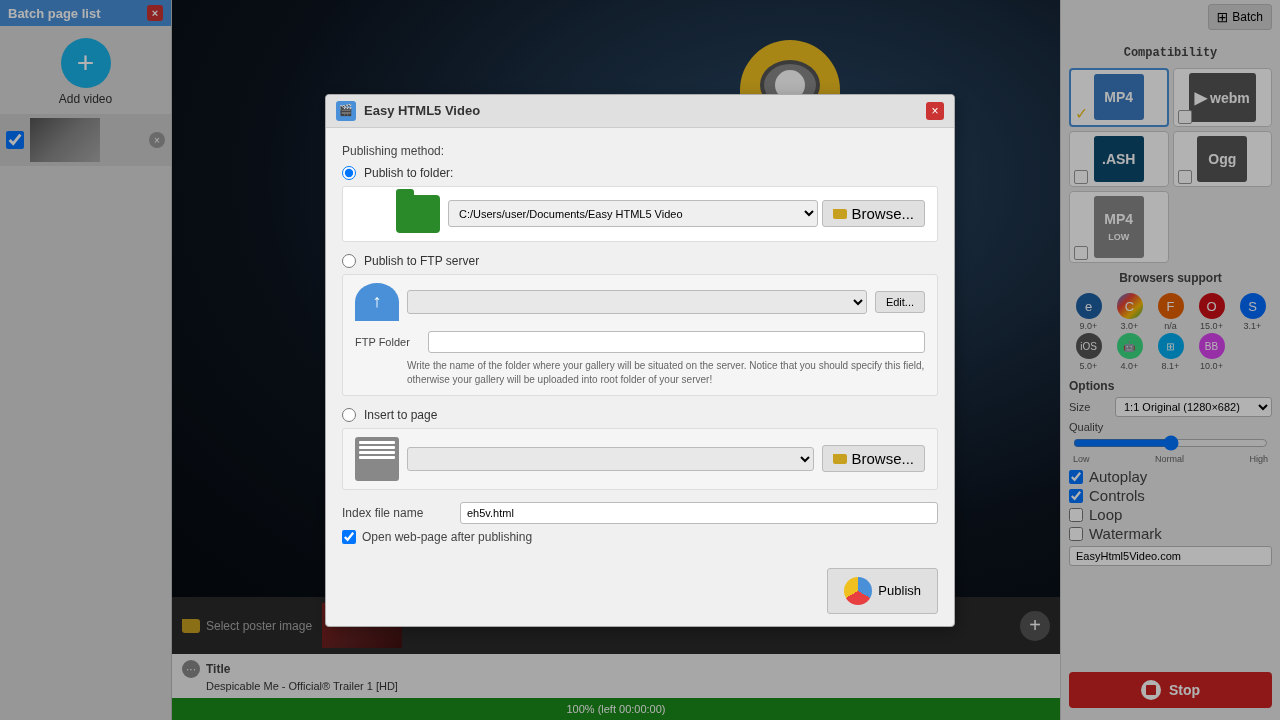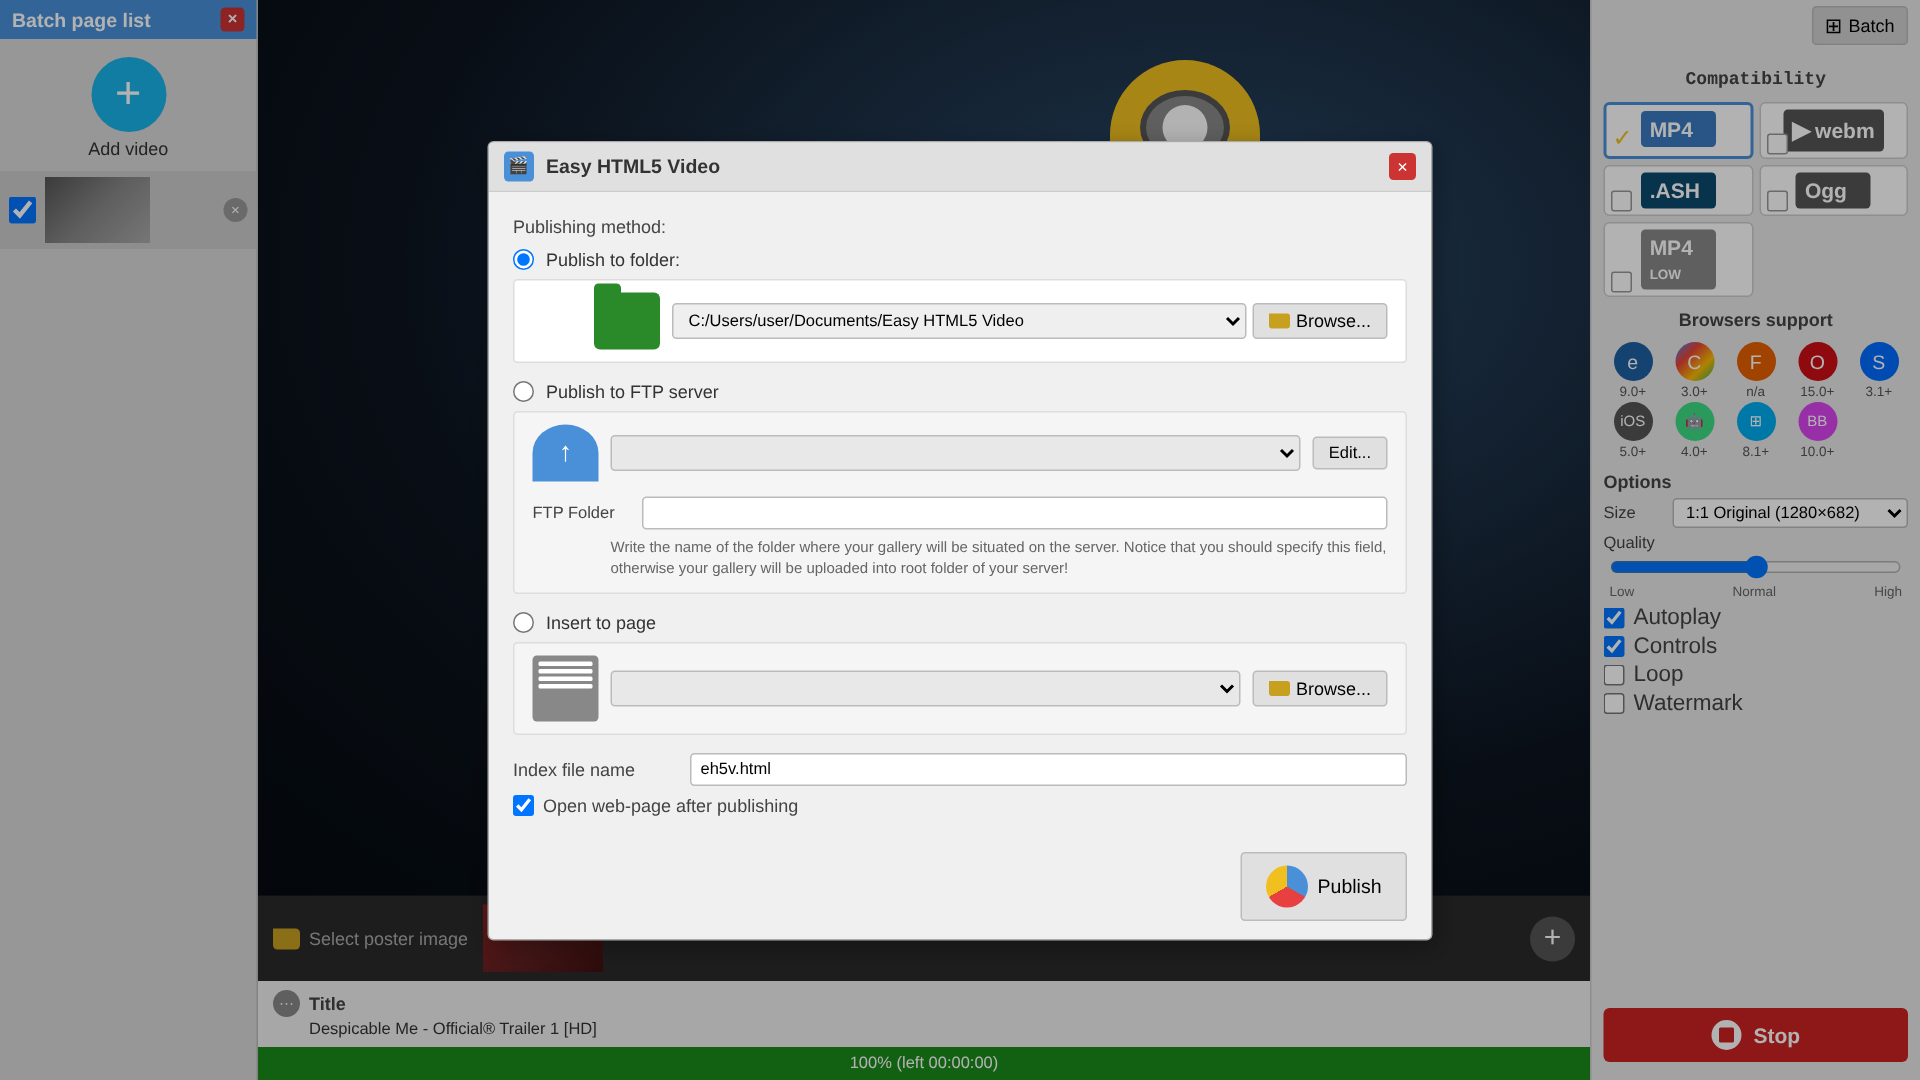--- a/index.html
+++ b/index.html
@@ -210,24 +210,24 @@
       background: white;
       border: 1px solid #ccc;
       border-radius: 4px;
       padding: 4px;
       display: flex; flex-direction: column; align-items: center;
       position: relative;
     }
     .compat-item.selected { border: 2px solid #4a90d9; }
     .compat-format {
       font-size: 14px; font-weight: bold;
-      padding: 4px 6px;
+      padding: 15px 6px;
       border-radius: 3px;
       color: white;
-      text-align: left;
+      text-align: center;
       min-width: 50px;
     }
     .format-mp4 { background: #3a7abf; }
     .format-webm { background: #555; }
     .format-ash { background: #0c4a6e; }
     .format-ogg { background: #555; }
     .format-mp4low { background: #888; }
     .compat-checkmark {
       position: absolute; bottom: 2px; left: 4px;
       color: #f0c020; font-size: 16px;
@@ -398,21 +398,21 @@
     .path-input-row { display: flex; flex: 1; gap: 4px; }
     .path-select {
       flex: 1; padding: 4px 6px;
       border: 1px solid #bbb; border-radius: 3px;
       font-size: 11px;
     }
     .browse-btn {
       padding: 4px 10px;
       background: #e0e0e0;
       border: 1px solid #bbb; border-radius: 3px;
-      font-size: 12px; cursor: pointer;
+      font-size: 15px; cursor: pointer;
       display: flex; align-items: center; gap: 4px;
     }
     .browse-folder-icon {
       width: 14px; height: 10px;
       background: #c8a020;
       border-radius: 0 2px 2px 2px;
     }
 
     .ftp-section .method-content {
       background: #f5f5f5;
@@ -665,20 +665,21 @@
       <span class="checkbox-label">Controls</span>
     </div>
     <div class="checkbox-row">
       <input type="checkbox" style="">
       <span class="checkbox-label">Loop</span>
     </div>
     <div class="checkbox-row">
       <input type="checkbox" style="">
       <span class="checkbox-label">Watermark</span>
     </div>
+    <input type="text" id="watermark-input" value="EasyHtml5Video.com" style="">
   </div>
 
   <div id="stop-btn-container">
     <button id="stop-btn">
       <div id="stop-icon">
         <div id="stop-icon-inner"></div>
       </div>
       <span>Stop</span>
     </button>
   </div>

